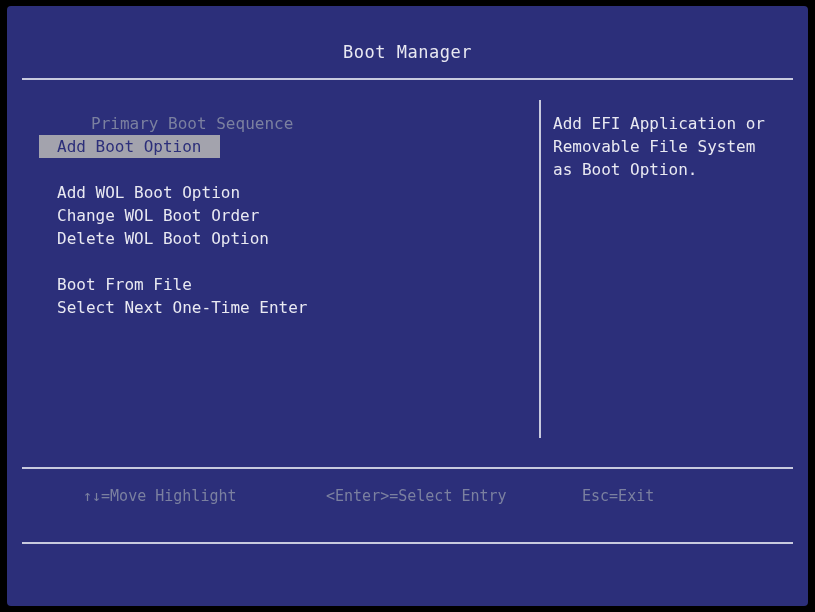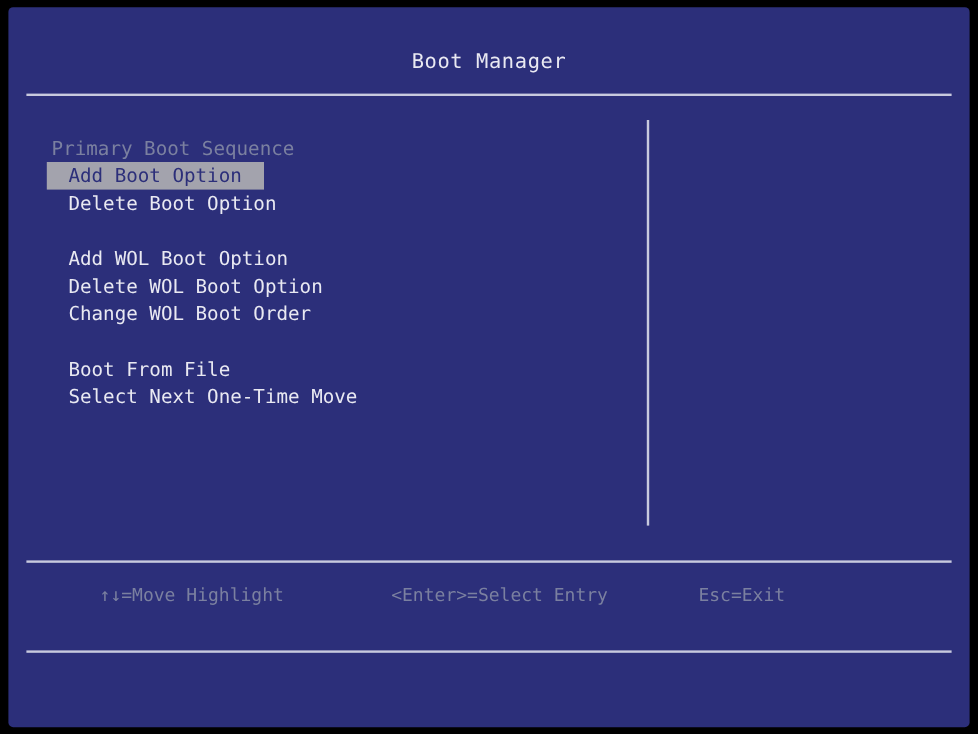--- a/index.html
+++ b/index.html
@@ -105,20 +105,21 @@
   .menu-row.item {
     color: #e9e9f2;
   }
   .menu-row.item .row-text {
     display: inline-block;
     padding: 0 18px;
   }
   .menu-row.group-header .row-text {
     display: inline-block;
     padding: 0 4px;
+    margin-left: 48px;
   }
   .menu-row.item.selected .row-text {
     background: #a3a3ad;
     color: #2c2f7a;
   }
   .menu-row.spacer {
     height: 23px;
   }
 
   
@@ -164,31 +165,35 @@
     <div id="title-bar">
       <span id="page-title">Boot Manager</span>
     </div>
     <div class="hrule" id="title-rule"></div>
 
     <div id="panel-divider"></div>
 
     <div id="menu-panel">
         <div class="menu-row group-header"><span class="row-text">Primary Boot Sequence</span></div>
         <div class="menu-row item selected"><span class="row-text">Add Boot Option</span></div>
-        <div class="menu-row item"><span class="row-text">Delete Boot Option</span></div>
         <div class="menu-row spacer"></div>
         <div class="menu-row item"><span class="row-text">Add WOL Boot Option</span></div>
+        <div class="menu-row item"><span class="row-text">Change WOL Boot Order</span></div>
         <div class="menu-row item"><span class="row-text">Delete WOL Boot Option</span></div>
-        <div class="menu-row item"><span class="row-text">Change WOL Boot Order</span></div>
         <div class="menu-row spacer"></div>
         <div class="menu-row item"><span class="row-text">Boot From File</span></div>
-        <div class="menu-row item"><span class="row-text">Select Next One-Time Move</span></div>
+        <div class="menu-row item"><span class="row-text">Select Next One-Time Enter</span></div>
         <div class="menu-row spacer"></div>
       </div>
 
+    <div id="help-panel">
+        <div class="help-line">Add EFI Application or</div>
+        <div class="help-line">Removable File System</div>
+        <div class="help-line">as Boot Option.</div>
+      </div>
 
     <div class="hrule" id="footer-rule-top"></div>
 
     <div id="footer-hints">
       <span class="hint" id="hint-move">↑↓=Move Highlight</span>
       <span class="hint" id="hint-select">&lt;Enter&gt;=Select Entry</span>
       <span class="hint" id="hint-exit">Esc=Exit</span>
     </div>
 
     <div class="hrule" id="footer-rule-bottom"></div>

